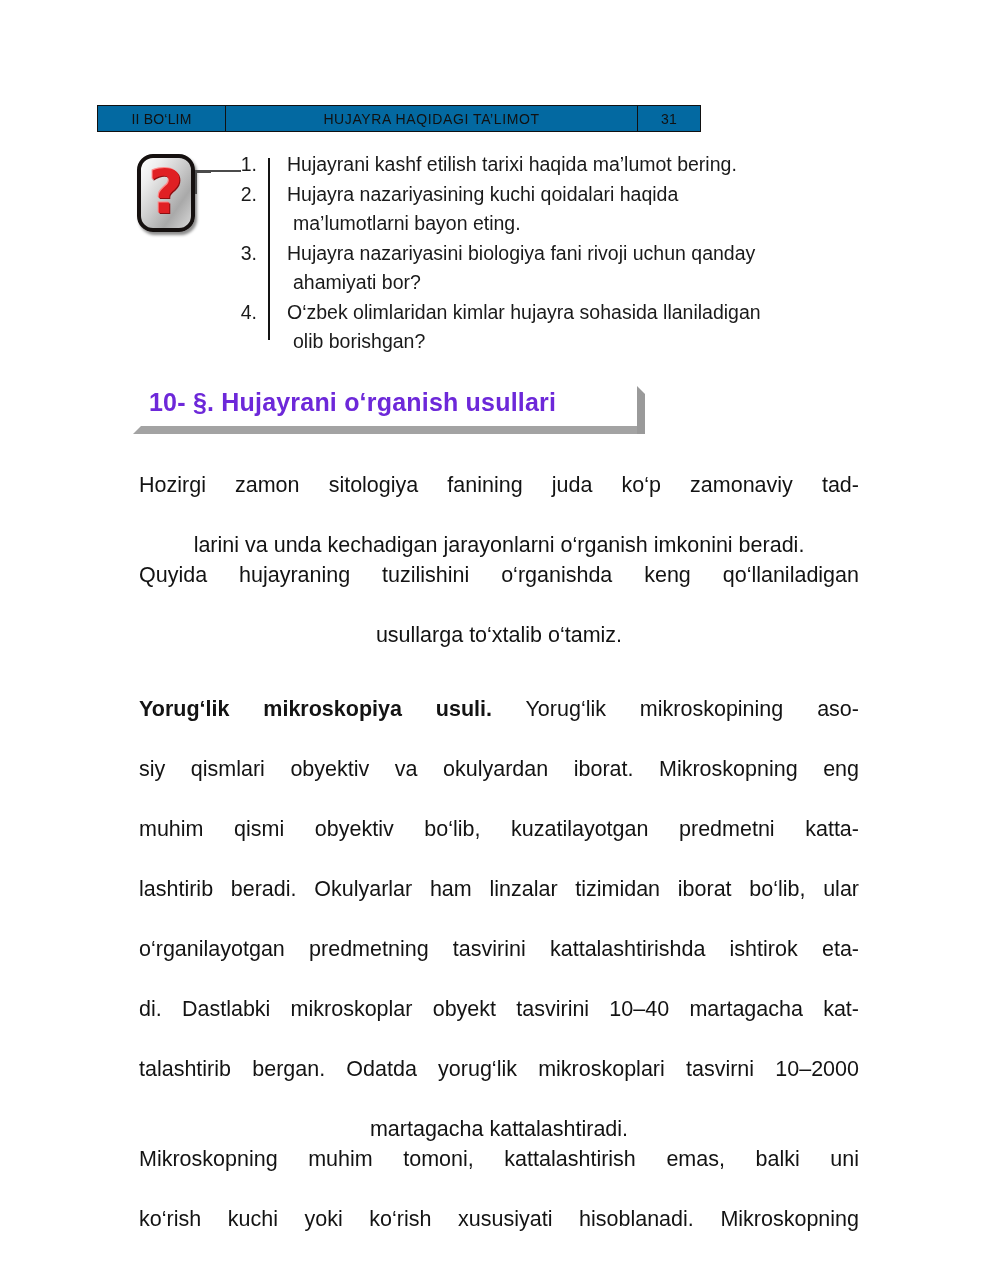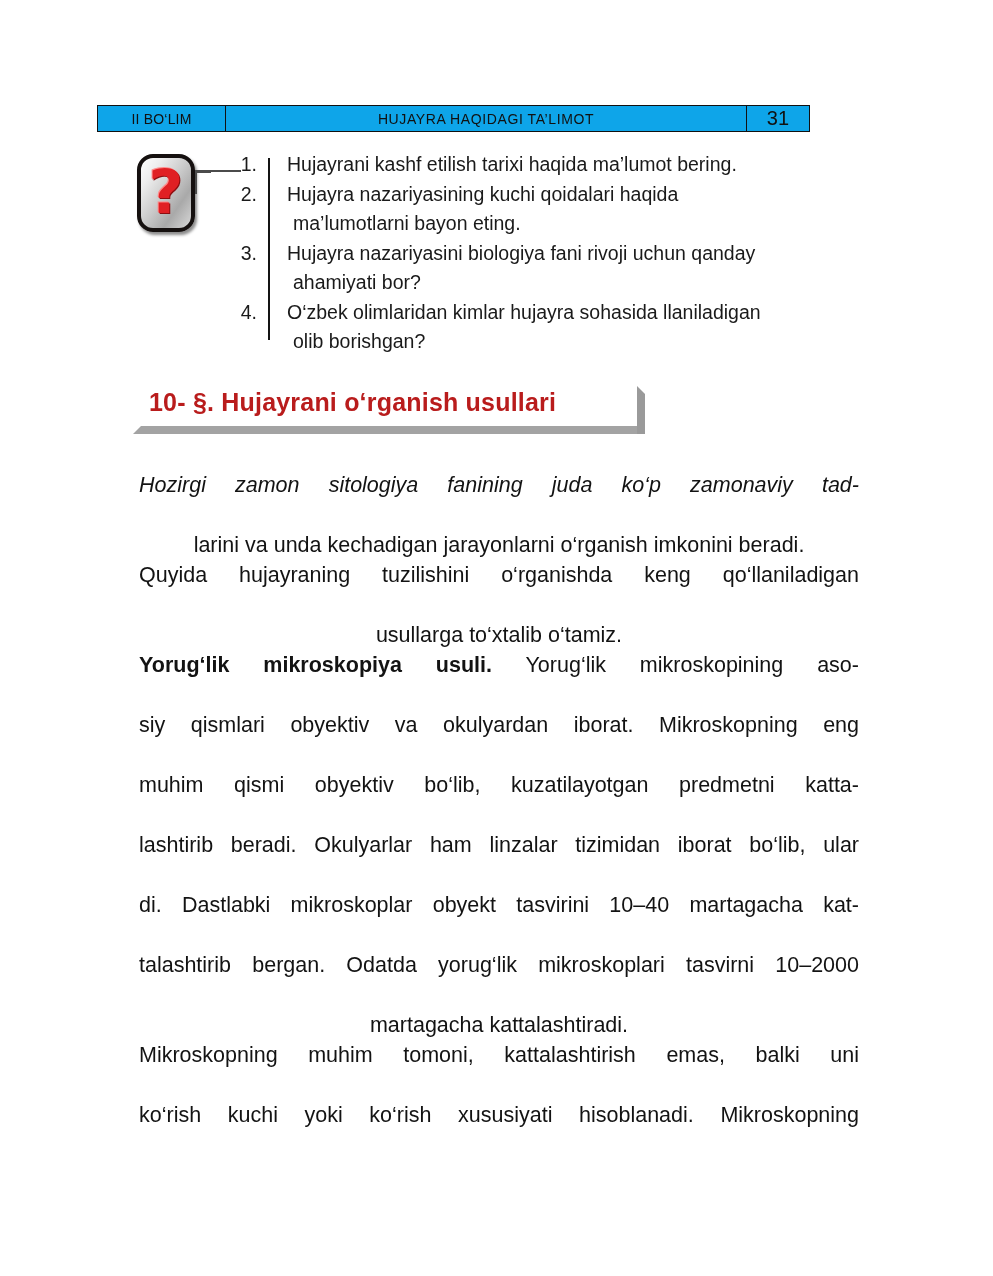--- a/index.html
+++ b/index.html
@@ -14,27 +14,27 @@
     font-family: "Liberation Sans", sans-serif;
     color: #1a1a1a;
     overflow: hidden;
   }
 
   
   .page-header {
     position: absolute;
     left: 97px;
     top: 105px;
-    width: 713px;
+    width: 604px;
     height: 27px;
     box-sizing: border-box;
     border: 1.5px solid #111;
     display: flex;
     align-items: stretch;
-    background: #0ea5e9;
+    background: #0369a1;
   }
   .hdr-cell {
     display: flex;
     align-items: center;
     justify-content: center;
     font-size: 14px;
     letter-spacing: 0.2px;
     color: #111;
     white-space: nowrap;
   }
@@ -42,21 +42,21 @@
     width: 127px;
     border-right: 1.5px solid #111;
   }
   .hdr-mid {
     flex: 1;
     border-right: 1.5px solid #111;
     letter-spacing: 0.6px;
   }
   .hdr-right {
     width: 62px;
-    font-size: 20px;
+    font-size: 14px;
   }
 
   
   .question-block {
     position: absolute;
     left: 97px;
     top: 150px;
     width: 760px;
   }
   .q-icon {
@@ -186,21 +186,21 @@
     height: 48px;
     background: #ffffff;
     display: flex;
     align-items: center;
     padding-left: 16px;
     box-sizing: border-box;
   }
   .sh-face span {
     font-size: 25px;
     font-weight: bold;
-    color: #b91c1c;
+    color: #6d28d9;
     letter-spacing: 0.2px;
     white-space: nowrap;
   }
 
   
   .body-text {
     position: absolute;
     left: 92px;
     top: 470px;
     width: 767px;
@@ -294,34 +294,35 @@
   <div class="sh-shadow-bar"></div>
   <div class="sh-shadow-right"></div>
   <div class="sh-face">
     <span>10- §.  Hujayrani o‘rganish usullari</span>
   </div>
 </div>
 
 <div class="body-text">
 
   <p class="para indent">
-    <span class="jline" style="text-indent: 47px; font-style: italic;">Hozirgi  zamon  sitologiya  fanining  juda  ko‘p  zamonaviy  tad-</span>
+    <span class="jline" style="text-indent: 47px;">Hozirgi  zamon  sitologiya  fanining  juda  ko‘p  zamonaviy  tad-</span>
     <span class="lastline">larini va unda kechadigan jarayonlarni o‘rganish imkonini beradi.</span>
   </p>
 
   <p class="para indent">
     <span class="jline" style="text-indent: 47px;">Quyida hujayraning tuzilishini o‘rganishda keng qo‘llaniladigan</span>
     <span class="lastline">usullarga to‘xtalib o‘tamiz.</span>
   </p>
 
   <p class="para indent">
-    <span class="jline" style="text-indent: 47px;"><b>Yorug‘lik mikroskopiya usuli.</b><span> Yorug‘lik  mikroskopining  aso-</span></span>
+    <span class="jline" style="text-indent: 47px; margin-top: 44px;"><b>Yorug‘lik mikroskopiya usuli.</b><span> Yorug‘lik  mikroskopining  aso-</span></span>
     <span class="jline">siy  qismlari  obyektiv  va  okulyardan  iborat.  Mikroskopning  eng</span>
     <span class="jline">muhim  qismi  obyektiv  bo‘lib,  kuzatilayotgan  predmetni  katta-</span>
     <span class="jline">lashtirib beradi. Okulyarlar ham linzalar tizimidan iborat bo‘lib, ular</span>
+    <span class="jline">o‘rganilayotgan predmetning tasvirini kattalashtirishda ishtirok eta-</span>
     <span class="jline">di. Dastlabki mikroskoplar obyekt tasvirini 10–40 martagacha kat-</span>
     <span class="jline">talashtirib bergan. Odatda yorug‘lik mikroskoplari tasvirni 10–2000</span>
     <span class="lastline">martagacha kattalashtiradi.</span>
   </p>
 
   <p class="para indent">
     <span class="jline" style="text-indent: 47px;">Mikroskopning  muhim  tomoni,  kattalashtirish  emas,  balki  uni</span>
     <span class="jline">ko‘rish  kuchi  yoki  ko‘rish  xususiyati  hisoblanadi.  Mikroskopning</span>
 
   </p>

